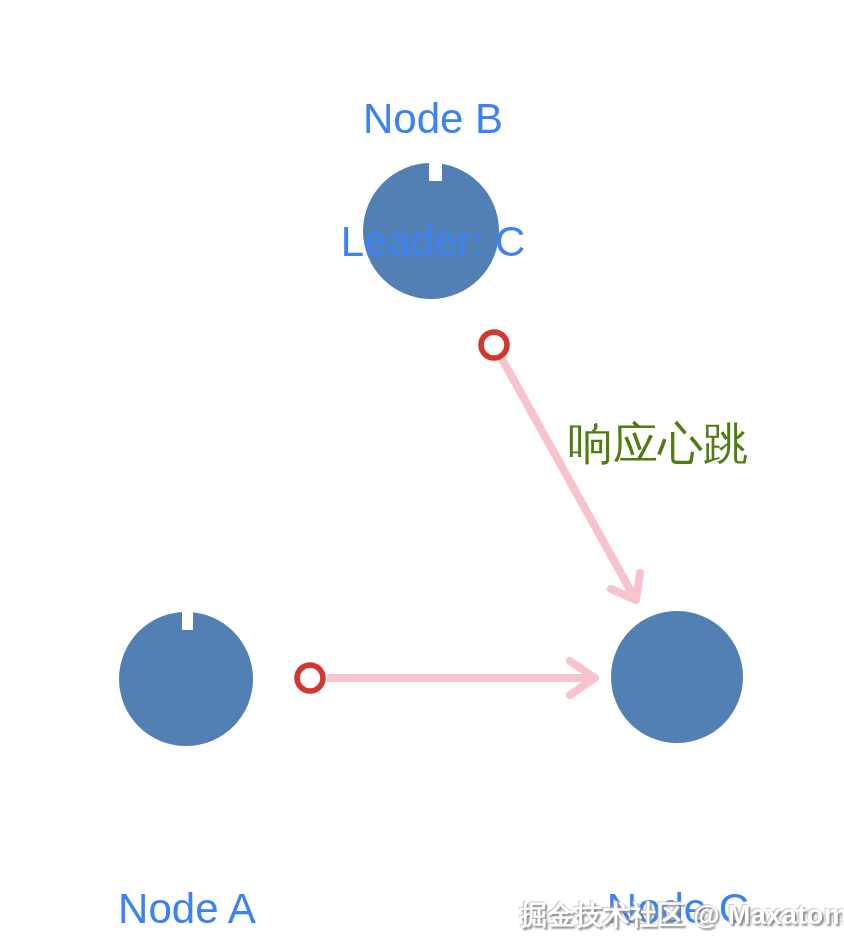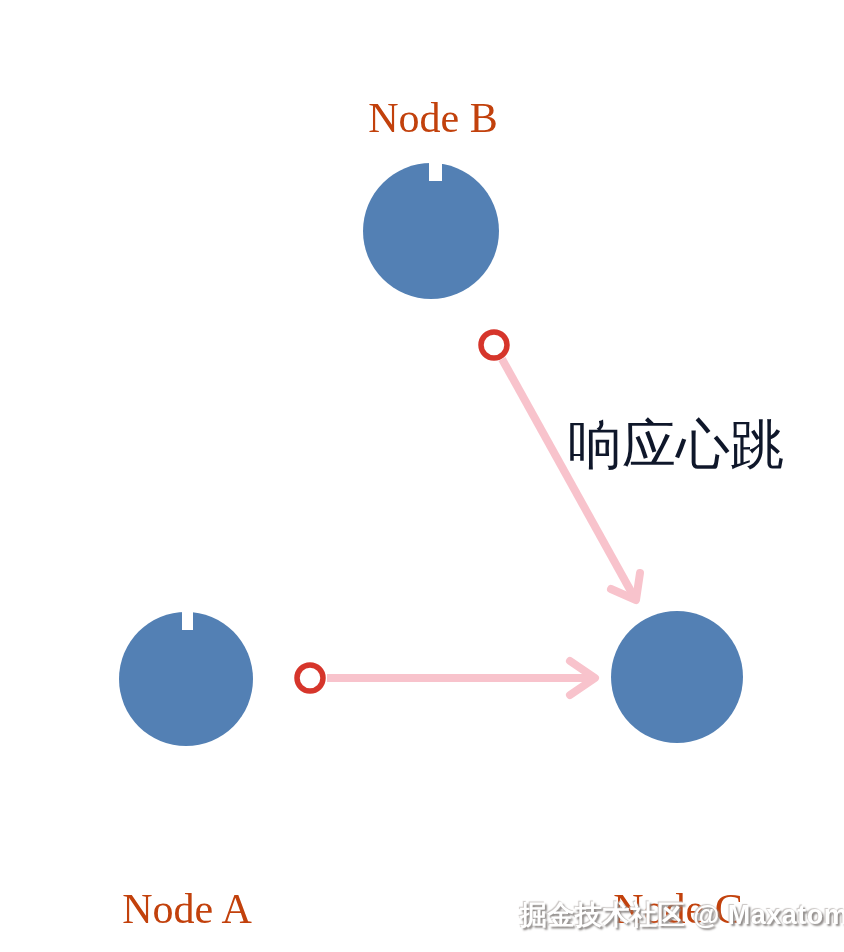--- a/index.html
+++ b/index.html
@@ -17,37 +17,37 @@
   }
   .diagram-layer {
     position: absolute;
     left: 0;
     top: 0;
   }
   .node-label {
     position: absolute;
     width: 400px;
     text-align: center;
-    font-family: Liberation Serif, serif;
+    font-family: Liberation Sans, sans-serif;
     font-size: 42px;
     line-height: 41px;
-    color: #c2410c;
+    color: #3b82f6;
     white-space: pre;
   }
   .node-label.bottom {
     line-height: 42px;
   }
   .edge-label {
     position: absolute;
     left: 568px;
     top: 422px;
-    font-size: 54px;
+    font-size: 45px;
     line-height: 44px;
     font-weight: 500;
-    color: #0f172a;
+    color: #4d7c0f;
     white-space: nowrap;
   }
   .watermark {
     position: absolute;
     left: 520px;
     top: 897px;
     font-size: 27px;
     font-weight: bold;
     letter-spacing: 0.5px;
     color: #ffffff;
@@ -74,20 +74,21 @@
     <line x1="502" y1="359" x2="633" y2="595" stroke-width="8" stroke="#f8c3cc"></line>
     <polyline points="611,589 636,600 640,573" fill="none" stroke-width="8" stroke-linecap="round" stroke-linejoin="round" stroke="#f8c3cc"></polyline>
 
     <circle cx="310" cy="678" r="13" fill="none" stroke-width="5.5" stroke="#d6352b"></circle>
     <line x1="327" y1="678" x2="591" y2="678" stroke-width="8" stroke="#f8c3cc"></line>
     <polyline points="570,661 595,678 570,695" fill="none" stroke-width="8" stroke-linecap="round" stroke-linejoin="round" stroke="#f8c3cc"></polyline>
   </svg>
 
   <div class="node-label" style="left:233px; top:16px;">
     <div>Node B</div>
+    <div>Leader: C</div>
   </div>
 
   <div class="edge-label">响应心跳</div>
 
   <div class="node-label bottom" style="left:-13px; top:804px;">
     <div>Node A</div>
     
     
   </div>
 

